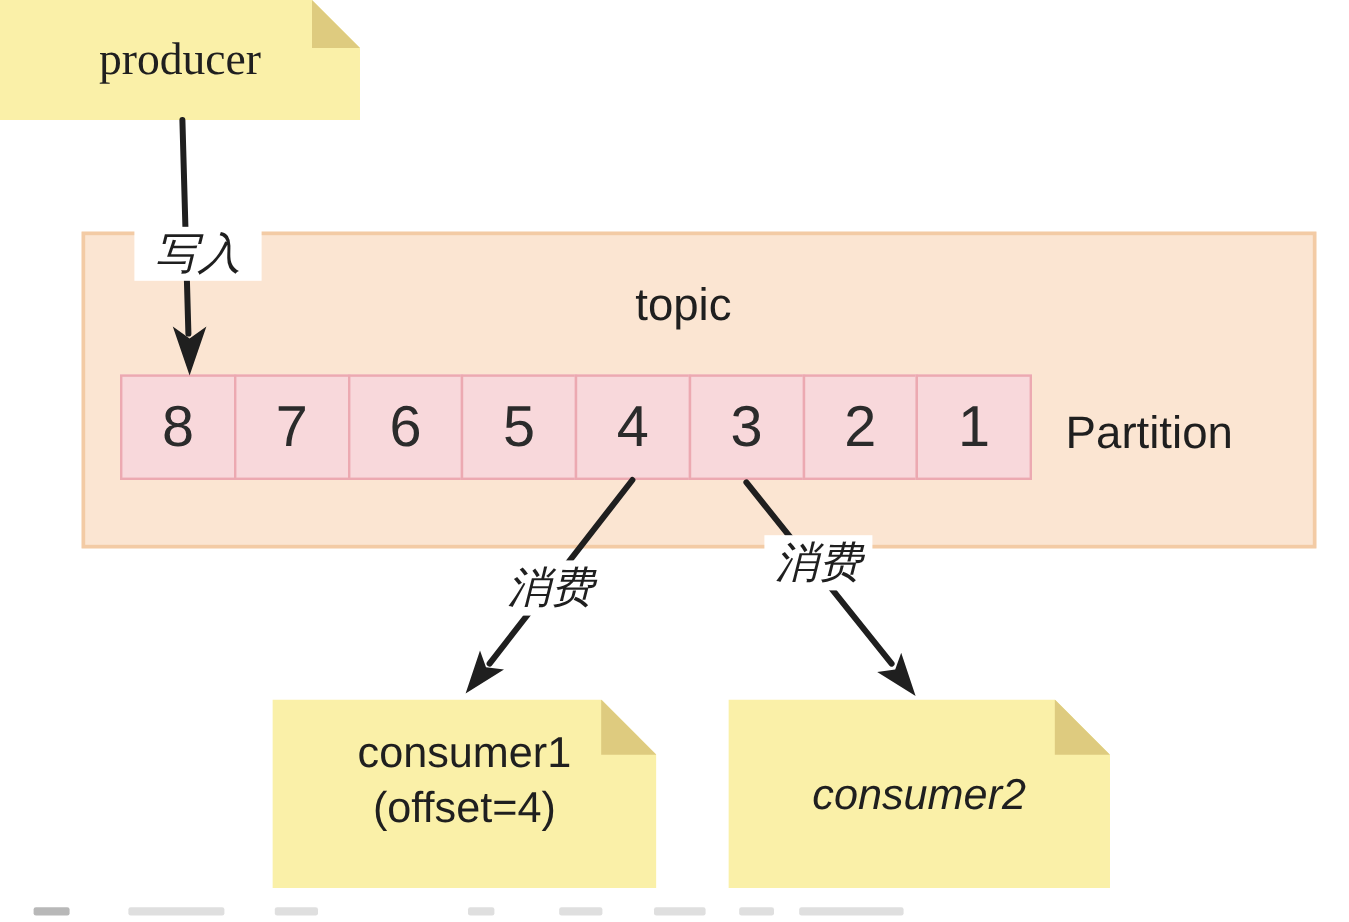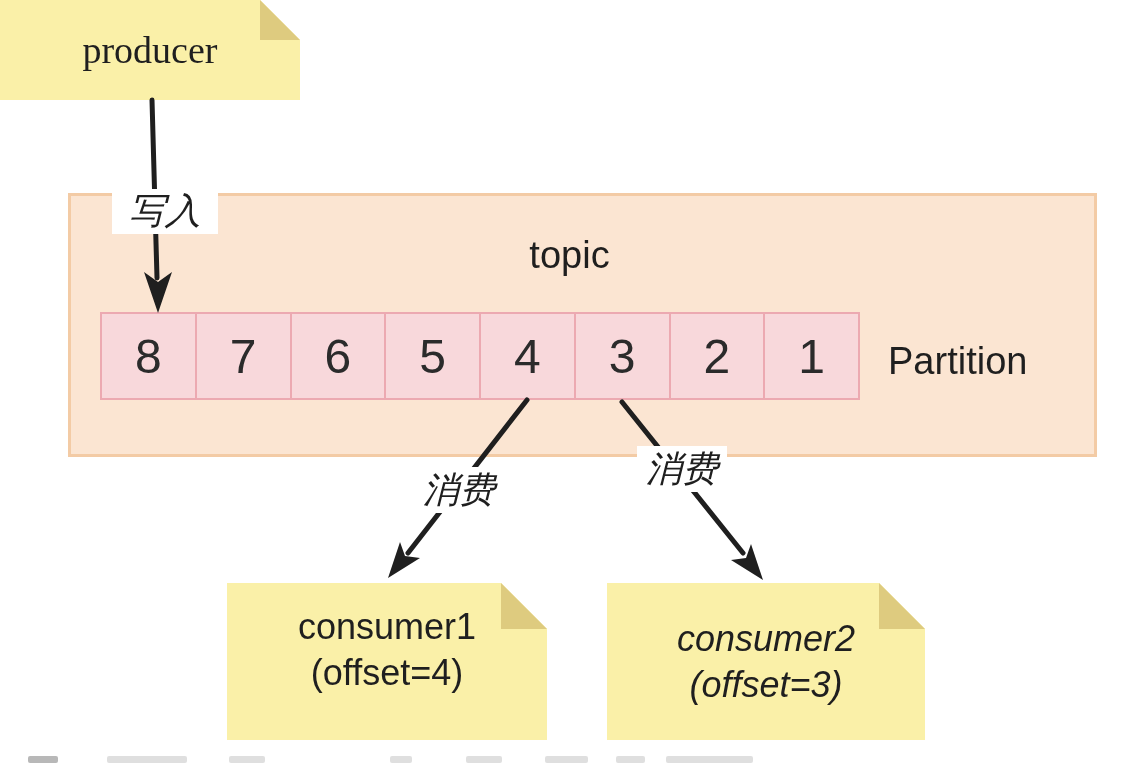--- a/index.html
+++ b/index.html
@@ -100,21 +100,20 @@
     </div>
   </div>
 
   <div class="note" style="left:607px;top:583px;width:318px;height:157px;font-style:italic;">
     <svg width="318" height="157" viewBox="0 0 318 157">
       <polygon class="note-body" points="0,0 272,0 318,46 318,157 0,157"></polygon>
       <polygon class="note-fold" points="272,0 318,46 272,46"></polygon>
     </svg>
     <div class="note-text">
       <span>consumer2</span>
-      <span>(offset=3)</span>
     </div>
   </div>
 
   <svg class="arrows">
     <g>
       <line x1="152" y1="100" x2="157" y2="278"></line>
       <polygon points="158,313 144,272 158,282 172,272"></polygon>
     </g>
     <g>
       <line x1="527" y1="400" x2="408" y2="553"></line>

